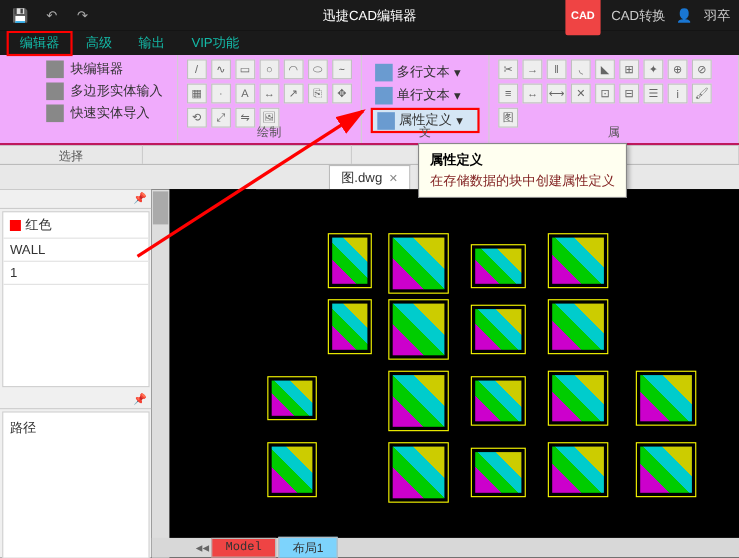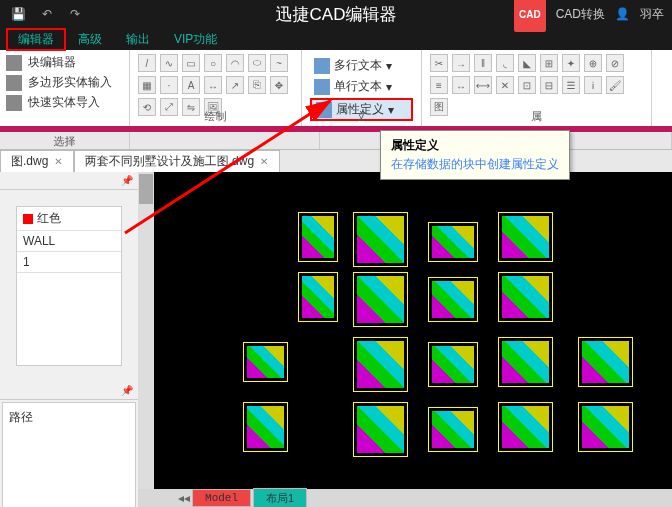--- a/index.html
+++ b/index.html
@@ -1,73 +1,73 @@
 <!DOCTYPE html>
 <html><head>
 <meta charset="utf-8">
 <style>
   * { margin: 0; padding: 0; box-sizing: border-box; }
   body { font-family: "Microsoft YaHei", Arial, sans-serif; font-size: 12px; background: #000; width: 672px; height: 507px; overflow: hidden; position: relative; }
   
   .titlebar { background: #1a1a1a; height: 28px; display: flex; align-items: center; padding: 0 8px; color: #ccc; position: relative; }
   .title-btns { display: flex; gap: 6px; }
   .title-btn { width: 22px; height: 18px; display: flex; align-items: center; justify-content: center; color: #aaa; }
-  .app-title { position: absolute; left: 50%; transform: translateX(-50%); color: #fff; font-size: 17px; }
+  .app-title { position: absolute; left: 50%; transform: translateX(-50%); color: #fff; font-size: 12px; }
   .title-right { position: absolute; right: 8px; display: flex; align-items: center; gap: 10px; color: #ccc; }
   .cad-badge { background: #ef4444; color: #fff; padding: 12px 5px; border-radius: 2px; font-size: 10px; font-weight: bold; }
   
   .menubar { background: #1a1a1a; height: 22px; display: flex; align-items: center; padding-left: 6px; }
   .menu-item { color: #14b8a6; padding: 3px 12px; cursor: default; }
   .menu-item.hl { border: 2px solid #ff0000; padding: 1px 10px; }
   
-  .ribbon { background: #ffffff; height: 82px; border-bottom: 6px solid #be185d; display: flex; }
+  .ribbon { background: #f0abfc; height: 82px; border-bottom: 2px solid #be185d; display: flex; padding-left: 36px; }
   .ribbon-left { width: 130px; padding: 4px 6px; display: flex; flex-direction: column; gap: 3px; border-right: 1px solid #d0d0d0; }
   .ribbon-left-item { display: flex; align-items: center; gap: 6px; color: #333; }
   .rli-icon { width: 16px; height: 16px; background: #888; display: inline-block; }
   .ribbon-sect { padding: 4px 8px; border-right: 1px solid #d0d0d0; position: relative; }
   .ribbon-sect-label { position: absolute; bottom: 2px; left: 50%; transform: translateX(-50%); color: #555; font-size: 11px; }
   .tool-grid { display: flex; flex-wrap: wrap; gap: 4px; width: 150px; }
   .tool-sm { width: 18px; height: 18px; background: #eee; border: 1px solid #c0c0c0; display: flex; align-items: center; justify-content: center; font-size: 10px; color: #666; }
   
   .text-tools { display: flex; flex-direction: column; gap: 2px; padding-top: 2px; }
   .tt-row { display: flex; align-items: center; gap: 4px; color: #333; padding: 1px 4px; }
   .tt-row.hl { border: 2px solid #ff0000; background: #d5e6f5; }
   .tt-icon { width: 16px; height: 16px; background: #6a9bd0; display: inline-block; }
   
   .tooltip-box { position: absolute; left: 380px; top: 130px; background: #fffff0; border: 1px solid #888; padding: 6px 10px; z-index: 50; box-shadow: 2px 2px 4px rgba(0,0,0,0.3); }
   .tt-title { font-weight: bold; margin-bottom: 2px; }
-  .tt-desc { color: #3b82f6; }
+  .tt-desc { color: #7f1d1d; }
   
   .label-row { background: #e8e8e8; height: 18px; display: flex; border-bottom: 1px solid #bbb; font-size: 11px; color: #555; gap: 18px; }
   .lr-cell { border-right: 1px solid #ccc; padding: 2px 8px; text-align: center; }
   
-  .tab-row { background: #e8e8e8; height: 22px; display: flex; align-items: center; }
+  .tab-row { background: #e8e8e8; height: 22px; display: flex; align-items: center; flex-direction: column; }
   .file-tab { background: #fff; border: 1px solid #bbb; padding: 2px 10px; display: flex; align-items: center; gap: 6px; color: #333; border-bottom: none; }
   .tab-x { color: #888; font-size: 10px; }
   
   .workspace { display: flex; height: 342px; }
   .left-panel { width: 138px; background: #f0f0f0; display: flex; flex-direction: column; }
   .lp-header { height: 18px; border-bottom: 1px solid #ccc; display: flex; justify-content: flex-end; padding-right: 4px; align-items: center; color: #666; font-size: 10px; }
-  .prop-area { flex: 0 0 160px; background: #fff; border: 1px solid #ccc; margin: 16px; overflow: hidden; }
+  .prop-area { flex: 0 0 160px; background: #fff; border: 1px solid #ccc; margin: 2px; overflow: hidden; }
   .prop-row { border-bottom: 1px solid #e0e0e0; padding: 3px 6px; color: #333; display: flex; align-items: center; gap: 4px; }
   .color-sw { width: 10px; height: 10px; background: #ff0000; display: inline-block; }
   .path-area { flex: 1; background: #fff; border: 1px solid #ccc; margin: 2px; padding: 6px; color: #333; }
   
   .canvas-area { flex: 1; background: #000; position: relative; overflow: hidden; }
   .vscroll { position: absolute; left: 0; top: 0; width: 16px; height: 100%; background: #ddd; }
   .vthumb { width: 14px; height: 30px; background: #aaa; margin: 2px auto 0; }
   
   .thumbs { position: absolute; left: 160px; top: 40px; }
   .thumb { position: absolute; border: 1px solid #ffff00; background: #000; }
   .thumb-inner { position: absolute; inset: 3px; background: linear-gradient(45deg, #ff00ff 0 30%, #00ff00 30% 50%, #00ffff 50% 70%, #ffff00 70% 100%); opacity: 0.8; }
   
   .arrow { position: absolute; left: 115px; top: 93px; width: 230px; height: 152px; pointer-events: none; z-index: 40; }
   
   .btm-tabs { position: absolute; bottom: 0; left: 138px; right: 0; height: 18px; background: #d8d8d8; display: flex; align-items: center; gap: 2px; padding-left: 40px; }
-  .btab { padding: 2px 12px; color: #333; background: #14b8a6; border: 1px solid #bbb; font-size: 11px; }
+  .btab { padding: 2px 12px; color: #333; background: #7dd3fc; border: 1px solid #bbb; font-size: 11px; }
   .btab.active { background: #ef4444; font-family: Liberation Mono, monospace; }
 </style>
 </head>
 <body>
 
 <div class="titlebar">
   <div class="title-btns">
     <div class="title-btn">💾</div>
     <div class="title-btn">↶</div>
     <div class="title-btn">↷</div>

